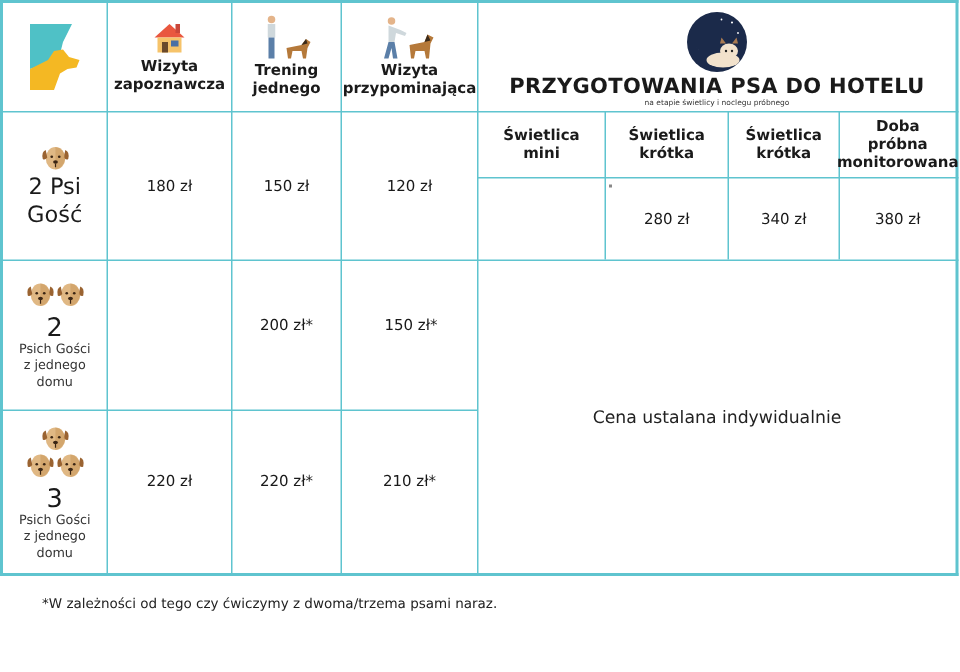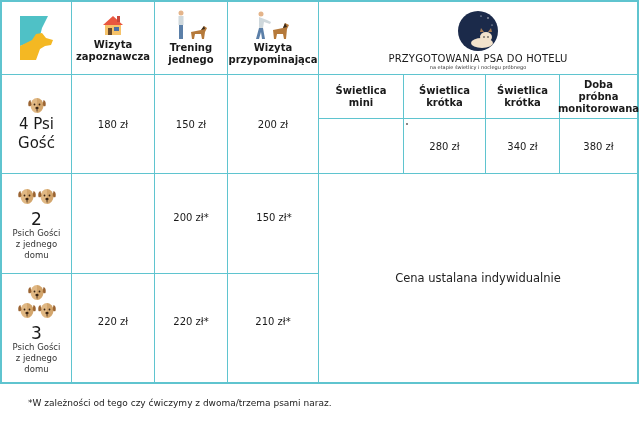--- a/index.html
+++ b/index.html
@@ -9,21 +9,21 @@
   .ln { position:absolute; background:#5fc4cf; }
   .cell { position:absolute; display:flex; flex-direction:column;
           align-items:center; justify-content:center; text-align:center; box-sizing:border-box; }
   .hdr { font-weight:bold; font-size:10px; line-height:12px; color:#1a1a1a; }
   .price { font-size:10px; color:#1a1a1a; }
   .rowlabel-big { font-size:15px; line-height:19px; }
   .rowlabel-num { font-size:17px; line-height:18px; }
   .rowlabel-small { font-size:8.5px; line-height:11px; color:#333; }
   .dogface { width:20px; height:20px; display:inline-block; }
   .foot { position:absolute; left:28px; top:398px; font-size:9px; color:#222; }
-  .title { font-weight:normal; font-size:10px; letter-spacing:0.2px; }
+  .title { font-weight:bold; font-size:14px; letter-spacing:0.2px; }
   .subtitle { font-size:5px; color:#333; }
   .dot { position:absolute; left:406px; top:123px; width:2px; height:2px; background:#888; }
 </style>
 </head>
 <body>
 
 <svg width="0" height="0" style="position:absolute">
   <defs>
     <symbol id="dog" viewBox="0 0 20 20">
       <ellipse cx="10" cy="10.5" rx="6.5" ry="7.5" fill="#e0b884"></ellipse>
@@ -133,26 +133,26 @@
   <div class="cell hdr" style="left:560px;top:75px;width:77px;height:43px">
     <div>Doba</div>
     <div>próbna</div>
     <div>monitorowana</div>
   </div>
 
   <div class="cell" style="left:2px;top:75px;width:69px;height:98px">
     <svg class="dogface">
         <use href="#dog"></use>
       </svg>
-    <div class="rowlabel-big">4 Psi</div>
+    <div class="rowlabel-big">2 Psi</div>
     <div class="rowlabel-big">Gość</div>
   </div>
   <div class="cell price" style="left:72px;top:75px;width:82px;height:98px">180 zł</div>
   <div class="cell price" style="left:155px;top:75px;width:72px;height:98px">150 zł</div>
-  <div class="cell price" style="left:228px;top:75px;width:90px;height:98px">200 zł</div>
+  <div class="cell price" style="left:228px;top:75px;width:90px;height:98px">120 zł</div>
   <div class="cell price" style="left:404px;top:119px;width:81px;height:54px">280 zł</div>
   <div class="cell price" style="left:486px;top:119px;width:73px;height:54px">340 zł</div>
   <div class="cell price" style="left:560px;top:119px;width:77px;height:54px">380 zł</div>
   <div class="dot"></div>
 
   <div class="cell" style="left:2px;top:174px;width:69px;height:99px">
     <div>
       <svg class="dogface">
           <use href="#dog"></use>
         </svg><svg class="dogface">

